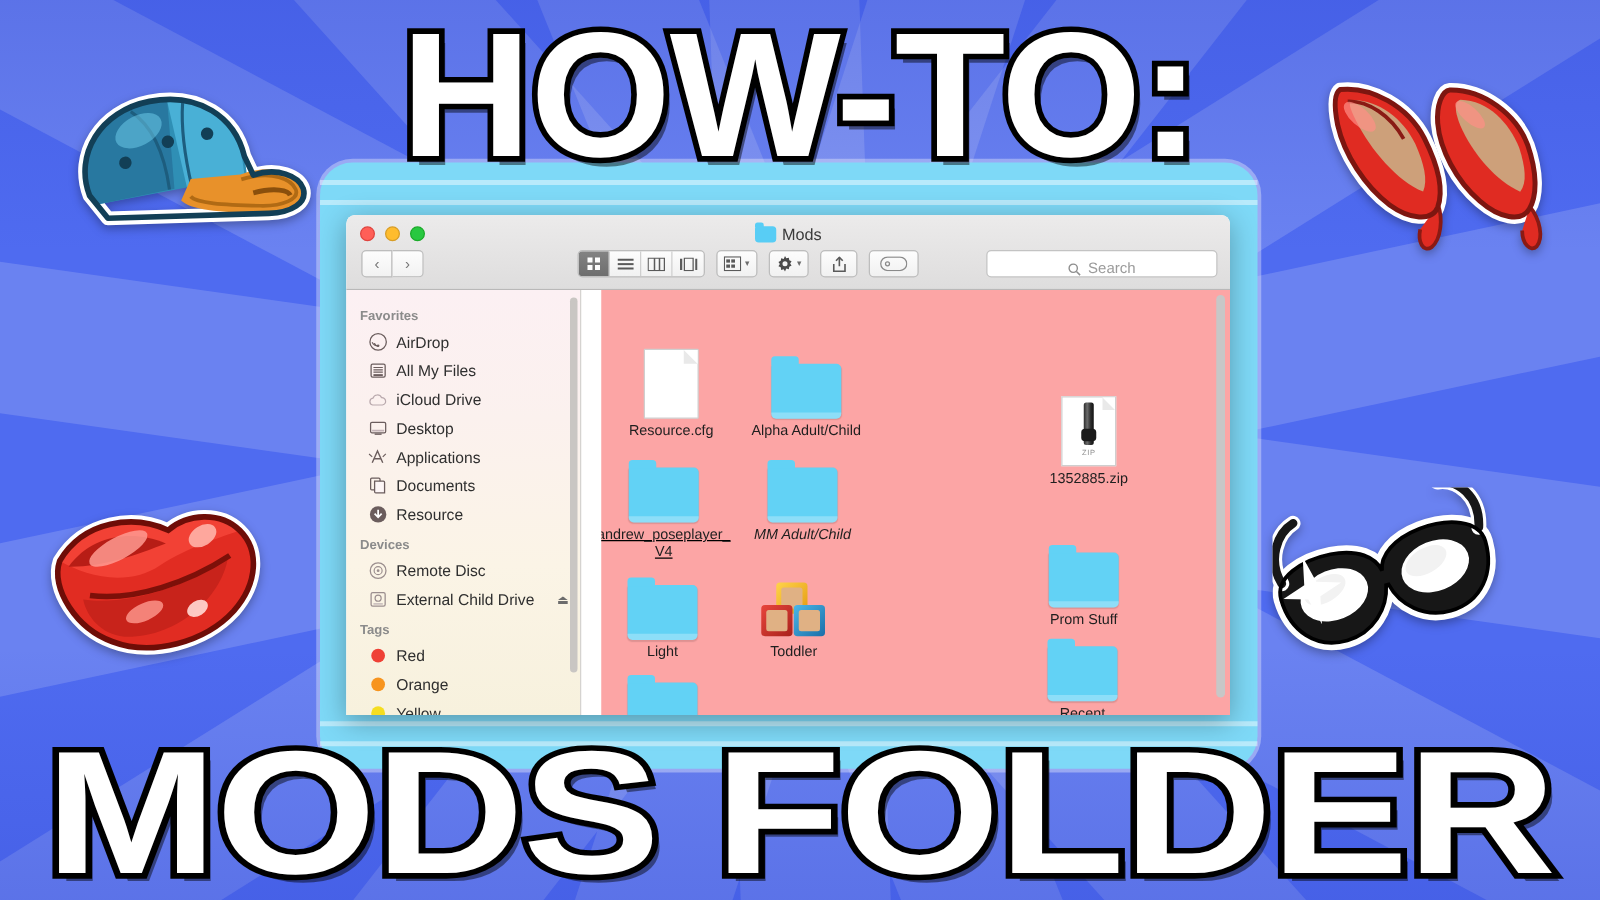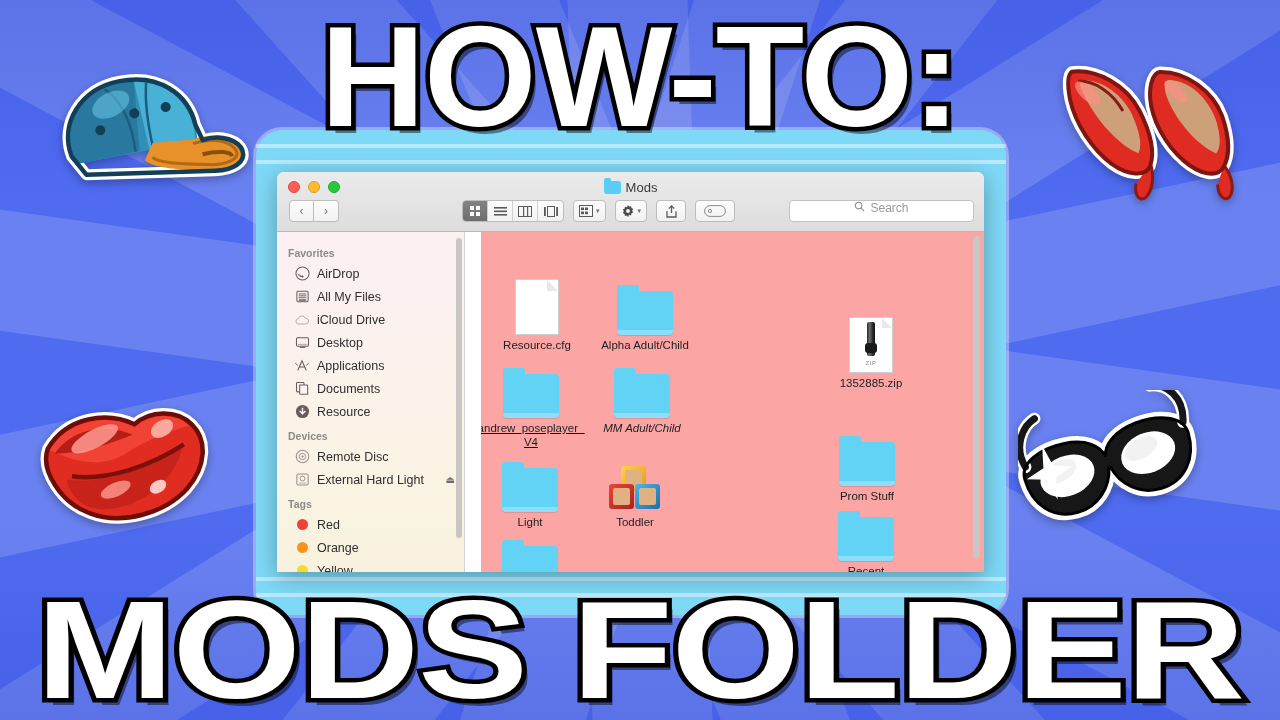--- a/index.html
+++ b/index.html
@@ -160,21 +160,21 @@
   }
   .caret { font-size: 7px; color: #6c6c6c; }
 
   #search {
     position: absolute;
     right: 10px; top: 28px;
     width: 185px; height: 22px;
     background: #fff;
     border: 1px solid #c3c3c3;
     border-radius: 4px;
-    display: flex; align-items: flex-start; justify-content: center;
+    display: flex; align-items: flex-end; justify-content: center;
     gap: 5px;
   }
   #search .ph { font-size: 12px; color: #9b9b9b; }
 
   
   #body { flex: 1; display: flex; min-height: 0; gap: 16px; }
 
   #sidebar {
     width: 188px;
     flex: none;
@@ -581,21 +581,21 @@
         </div>
 
         <div class="sb-item">
           <span class="sb-ico">
             <svg width="15" height="15" viewBox="0 0 16 16">
               <rect x="2" y="2.2" width="12" height="11.6" rx="1.4" fill="none" stroke="#9b8e8e" stroke-width="1.1"></rect>
               <circle cx="8" cy="7" r="2.6" fill="none" stroke="#9b8e8e" stroke-width="1"></circle>
               <rect x="4" y="11.2" width="8" height="1.3" fill="#c7bbbb"></rect>
             </svg>
           </span>
-          <span class="lbl">External Hard Light</span>
+          <span class="lbl">External Child Drive</span>
           <span class="eject">⏏</span>
         </div>
 
         <div class="sb-head">Tags</div>
 
         <div class="sb-item">
           <span class="sb-ico">
             <span class="tagdot" style="background:#ef4136"></span>
           </span>
           <span class="lbl">Red</span>

